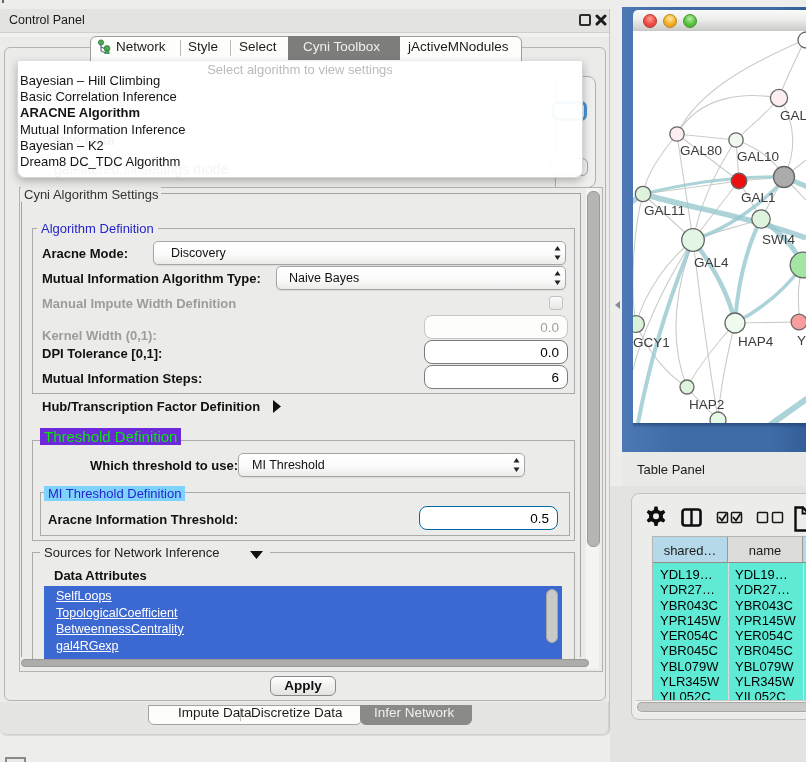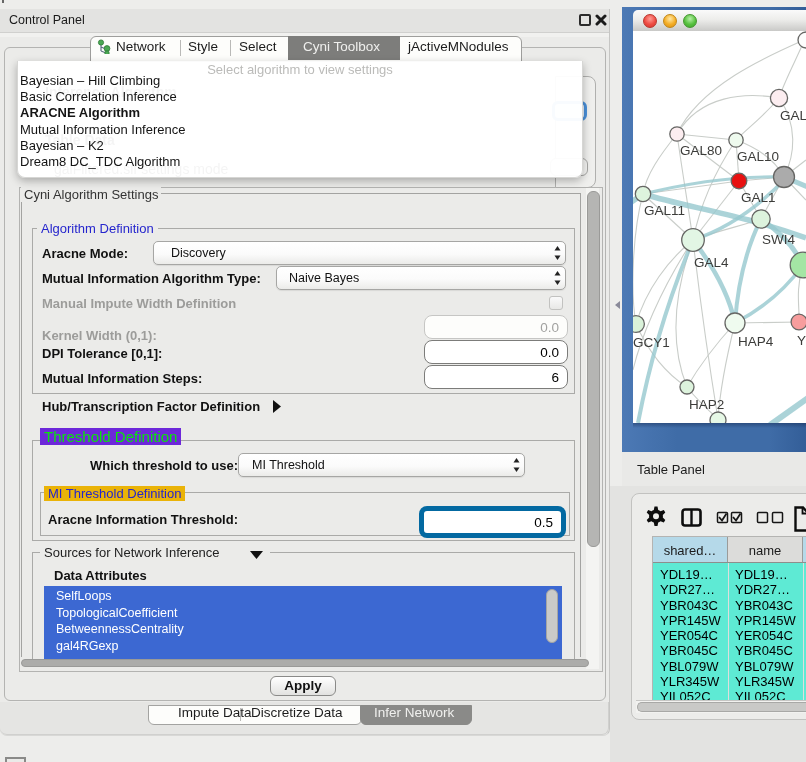--- a/index.html
+++ b/index.html
@@ -95,34 +95,34 @@
 <div class="lbl" style="left:82px;top:458px;margin-left:8px;">Which threshold to use:</div>
 <div class="combo" style="left:238px;top:453px;width:285px;height:22px;">
     <span class="ct">MI Threshold</span>
   <svg class="spin" width="7" height="14" viewBox="0 0 7 14">
       <path d="M3.5 0 L6.5 4.5 L0.5 4.5 Z" fill="#222"></path>
       <path d="M3.5 14 L6.5 9.5 L0.5 9.5 Z" fill="#222"></path>
     </svg>
   </div>
 
 <div class="a" style="left:40px;top:492px;width:528px;height:42px;border:1px solid #aaaaa8;"></div>
-<div class="a" style="left:44px;top:486px;background:#eab308;padding:0 4px;font-size:13px;color:#2525cd;">MI Threshold Definition</div>
+<div class="a" style="left:44px;top:486px;background:#7dd3fc;padding:0 4px;font-size:13px;color:#2525cd;">MI Threshold Definition</div>
 <div class="lbl" style="left:48px;top:512px;">Aracne Information Threshold:</div>
-<div class="field" style="left:419px;top:506px;width:137px;height:22px;border:5px solid #0369a1;">
+<div class="field" style="left:419px;top:506px;width:137px;height:22px;border:1px solid #0369a1;">
     <span class="fv" style="color:#000;">0.5</span>
   </div>
 
 <div class="a" style="left:32px;top:552px;width:541px;height:108px;border:1px solid #aaaaa8;border-bottom:none;"></div>
 <div class="a" style="left:40px;top:545px;background:#ebebe9;padding:0 4px 0 4px;font-size:13px;color:#222;width:222px;">Sources for Network Inference</div>
 <svg class="a" style="left:250px;top:550px;" width="13" height="10" viewBox="0 0 13 10">
     <path d="M0 1 L13 1 L6.5 9 Z" fill="#111"></path>
   </svg>
 <div class="lbl" style="left:46px;top:568px;font-size:13px;padding-left:8px;">Data Attributes</div>
 <div class="a" style="left:44px;top:586px;width:518px;height:73px;background:#3c68d2;overflow:hidden;">
-  <div style="color:#fff;font-size:12.5px;padding-left:12px;line-height:16.5px;padding-top:2px;">SelfLoops<br>TopologicalCoefficient<br>BetweennessCentrality<br>gal4RGexp</div>
+  <div style="color:#fff;font-size:12.5px;padding-left:12px;line-height:16.5px;padding-top:2px;text-decoration:underline;">SelfLoops<br>TopologicalCoefficient<br>BetweennessCentrality<br>gal4RGexp</div>
 </div>
 <div class="a" style="left:546px;top:589px;width:10px;height:52px;background:#cacac8;border:1px solid #a5a5a3;border-radius:6px;"></div>
 
 <div class="a" style="left:586px;top:188px;width:13px;height:481px;background:#f4f4f2;"></div>
 <div class="a" style="left:587px;top:191px;width:11px;height:354px;background:#b5b5b3;border:1px solid #9a9a98;border-radius:6px;"></div>
 
 <div class="a" style="left:21px;top:659px;width:566px;height:6px;background:#acacaa;border:1px solid #9a9a98;border-radius:4px;"></div>
 
 <div class="a" style="left:0px;top:702px;width:608px;height:32px;background:#e5e5e3;border:1px solid #d0d0ce;border-top:none;border-left:none;border-radius:0 0 7px 7px;"></div>
 <div class="a" style="left:270px;top:676px;width:64px;height:18px;border:1px solid #8a8a88;border-radius:6px;background:linear-gradient(180deg,#ffffff,#e2e2e0);text-align:center;font-size:13.5px;font-weight:bold;color:#111;line-height:18px;">Apply</div>

